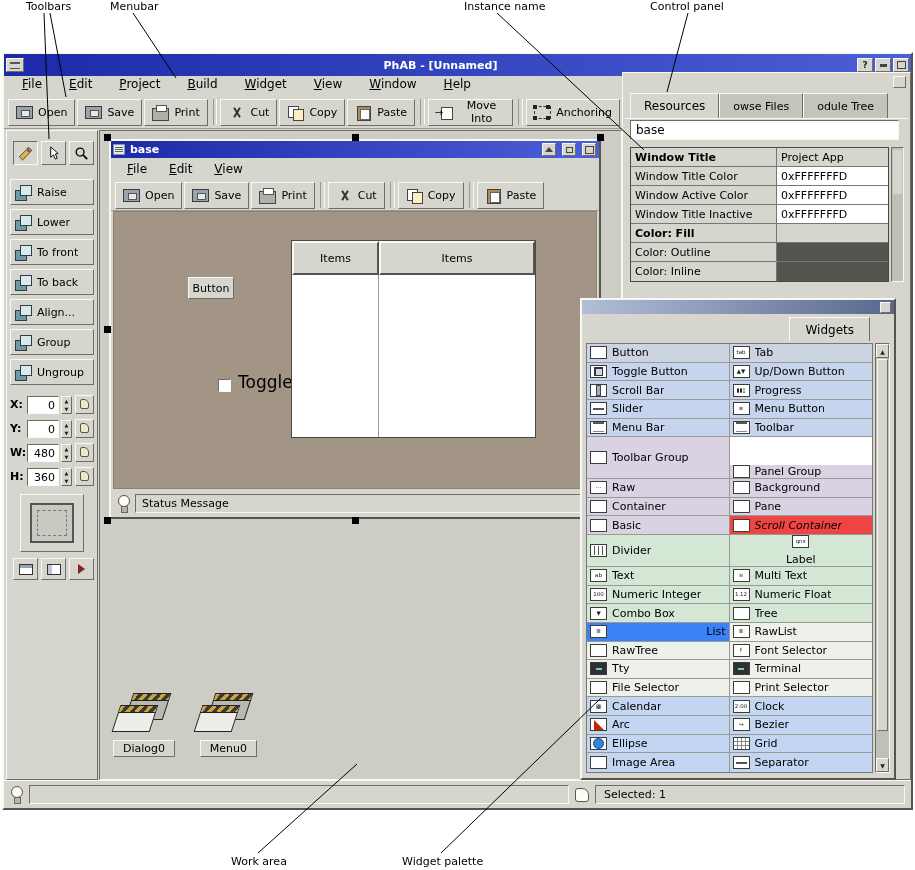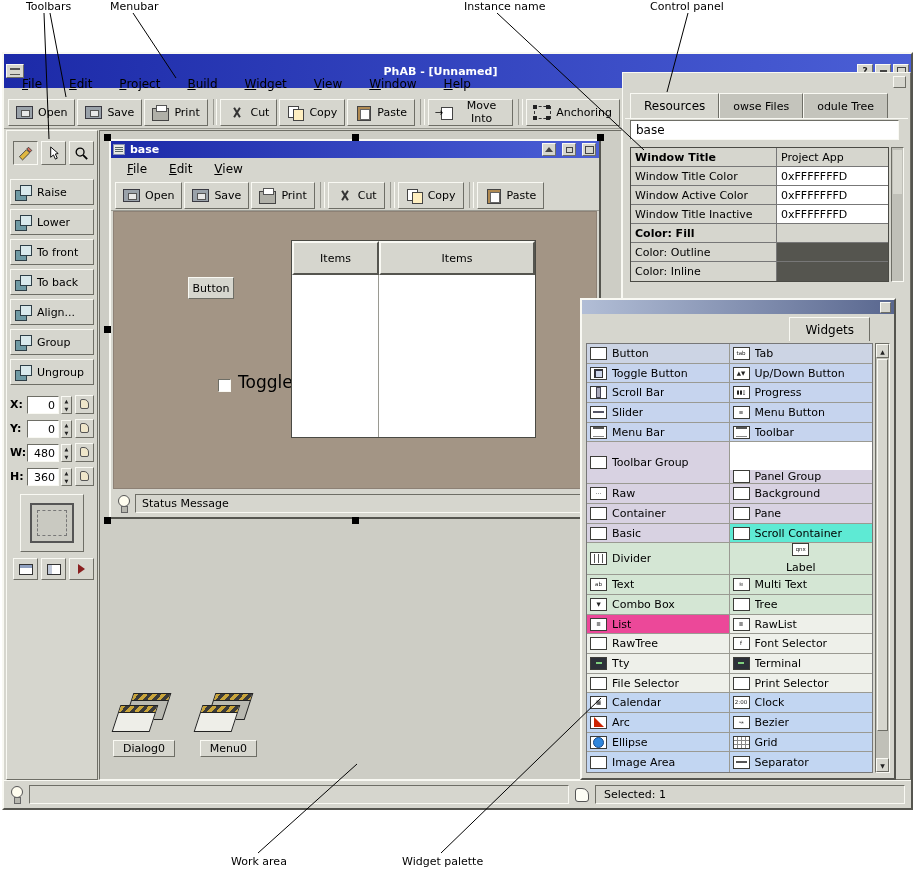--- a/index.html
+++ b/index.html
@@ -17,21 +17,21 @@
 #ann-menubar{left:108px;top:0;}
 #ann-instance{left:462px;top:0;}
 #ann-controlpanel{left:648px;top:0;}
 #ann-workarea{left:229px;top:855px;}
 #ann-widgetpalette{left:400px;top:855px;}
 #ann-lines{position:absolute;left:0;top:0;pointer-events:none;z-index:55;}
 #ann-lines line{stroke:#000;stroke-width:1;}
 
 
 #main-window{position:absolute;left:2px;top:52px;width:911px;height:758px;background:#d6d6ce;}
-#main-titlebar{position:absolute;left:0;top:0;right:0;height:34px;background:linear-gradient(to right,#1c2aa8,#4b5fd6);display:flex;align-items:center;}
+#main-titlebar{position:absolute;left:0;top:0;right:0;height:22px;background:linear-gradient(to right,#1c2aa8,#4b5fd6);display:flex;align-items:center;}
 #main-title{flex:1;text-align:center;color:#fff;font-weight:bold;font-size:11px;}
 .win-menu-btn{width:18px;height:14px;margin-left:2px;background:#d6d6ce;display:flex;align-items:center;justify-content:center;flex:0 0 auto;}
 .win-menu-btn span{width:10px;height:7px;border-top:2px solid #555;border-bottom:1px solid #555;}
 .wbtn{width:16px;height:14px;background:#d6d6ce;margin-right:2px;font-size:9px;display:flex;align-items:center;justify-content:center;font-weight:bold;color:#222;flex:0 0 auto;position:relative;}
 .glyph-min{width:7px;height:3px;background:#444;}
 .glyph-max{width:9px;height:8px;border:1px solid #444;background:#d6d6ce;}
 
 
 #main-menubar{position:absolute;left:0;top:18px;width:618px;height:23px;display:flex;align-items:center;padding-left:18px;gap:27px;font-size:12px;}
 .menu-item{cursor:default;white-space:nowrap;}
@@ -628,21 +628,21 @@
             <div class="wcell" style="background: rgb(216, 210, 226);">
               <span class="wicon pane-icon"></span>
               <span class="wlabel">Pane</span>
             </div>
           </div>
           <div class="wrow">
             <div class="wcell" style="background: rgb(216, 210, 226);">
               <span class="wicon basic-icon"></span>
               <span class="wlabel">Basic</span>
             </div>
-            <div class="wcell" style="background: #5eead4;">
+            <div class="wcell" style="background: #ef4444; font-style: italic;">
               <span class="wicon scroll-container-icon"></span>
               <span class="wlabel">Scroll Container</span>
             </div>
           </div>
           <div class="wrow">
             <div class="wcell" style="background: rgb(212, 230, 212);">
               <span class="wicon divider-icon"></span>
               <span class="wlabel">Divider</span>
             </div>
             <div class="wcell" style="background: rgb(212, 230, 212); flex-direction: column;">
@@ -655,30 +655,40 @@
               <span class="wicon text-icon">ab</span>
               <span class="wlabel">Text</span>
             </div>
             <div class="wcell" style="background: rgb(212, 230, 212);">
               <span class="wicon multi-text-icon">≋</span>
               <span class="wlabel">Multi Text</span>
             </div>
           </div>
           <div class="wrow">
             <div class="wcell" style="background: rgb(212, 230, 212);">
+              <span class="wicon numeric-integer-icon">100</span>
+              <span class="wlabel">Numeric Integer</span>
+            </div>
+            <div class="wcell" style="background: rgb(212, 230, 212);">
+              <span class="wicon numeric-float-icon">1.12</span>
+              <span class="wlabel">Numeric Float</span>
+            </div>
+          </div>
+          <div class="wrow">
+            <div class="wcell" style="background: rgb(212, 230, 212);">
               <span class="wicon combo-box-icon">▼</span>
               <span class="wlabel">Combo Box</span>
             </div>
             <div class="wcell" style="background: rgb(212, 230, 212);">
               <span class="wicon tree-icon"></span>
               <span class="wlabel">Tree</span>
             </div>
           </div>
           <div class="wrow">
-            <div class="wcell" style="background: #ec4899;">
+            <div class="wcell" style="background: #3b82f6; justify-content: space-between;">
               <span class="wicon list-icon">≣</span>
               <span class="wlabel">List</span>
             </div>
             <div class="wcell" style="background: rgb(238, 240, 234);">
               <span class="wicon rawlist-icon">≣</span>
               <span class="wlabel">RawList</span>
             </div>
           </div>
           <div class="wrow">
             <div class="wcell" style="background: rgb(238, 240, 234);">

